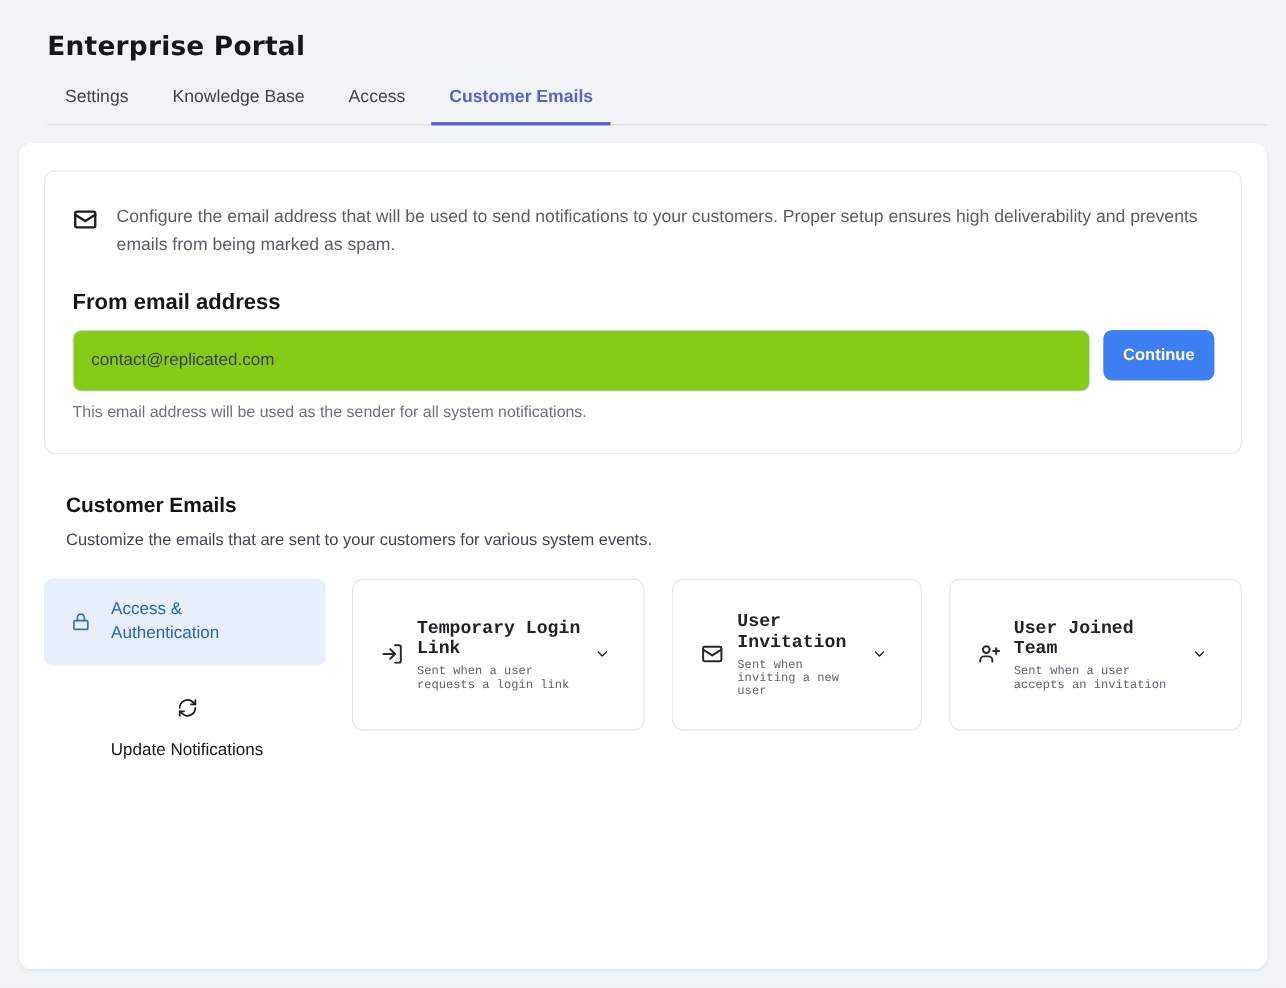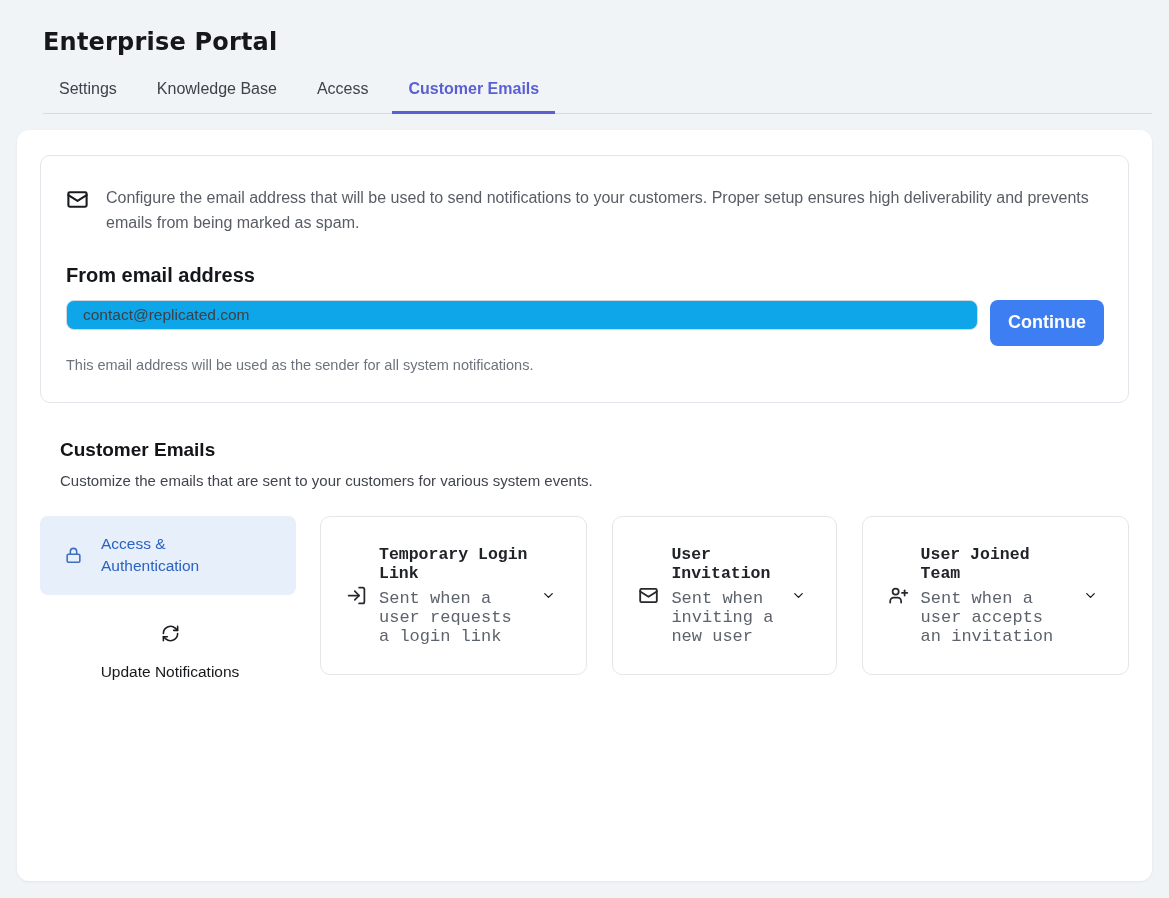--- a/index.html
+++ b/index.html
@@ -82,38 +82,38 @@
   .from-label {
     display: block;
     font-size: 20px;
     font-weight: 700;
     color: #14161a;
     margin-bottom: 13px;
   }
   .form-row { display: flex; gap: 12px; align-items: stretch; }
   .email-input {
     flex: 1;
-    height: 30px;
+    height: 56px;
     border: 1px solid #d4d8dd;
     border-radius: 8px;
     padding: 0 16px;
     font-size: 15.5px;
     color: #3c4046;
     font-family: inherit;
     outline: none;
-    background: #0ea5e9;
+    background: #84cc16;
   }
   .continue-btn {
     height: 46px;
     padding: 0 18px;
     border: none;
     border-radius: 8px;
     background: #3d7ff2;
     color: #ffffff;
-    font-size: 18px;
+    font-size: 15px;
     font-weight: 600;
     font-family: inherit;
     cursor: pointer;
   }
   .helper-text {
     margin-top: 11px;
     font-size: 14.5px;
     color: #6d737d;
   }
 
@@ -166,21 +166,21 @@
   }
   .email-card .card-icon { flex: 0 0 auto; display: flex; color: #26282c; }
   .email-card .card-text { flex: 1; }
   .email-card .card-title {
     font-size: 16.5px;
     font-weight: 700;
     color: #212329;
     margin-bottom: 6px;
   }
   .email-card .card-desc {
-    font-size: 17px;
+    font-size: 11px;
     color: #5d636c;
   }
   .email-card .chev { flex: 0 0 auto; color: #16181c; display: flex; }
 
   svg { display: block; }
 </style>
 </head>
 <body>
 
 <header class="page-header">

